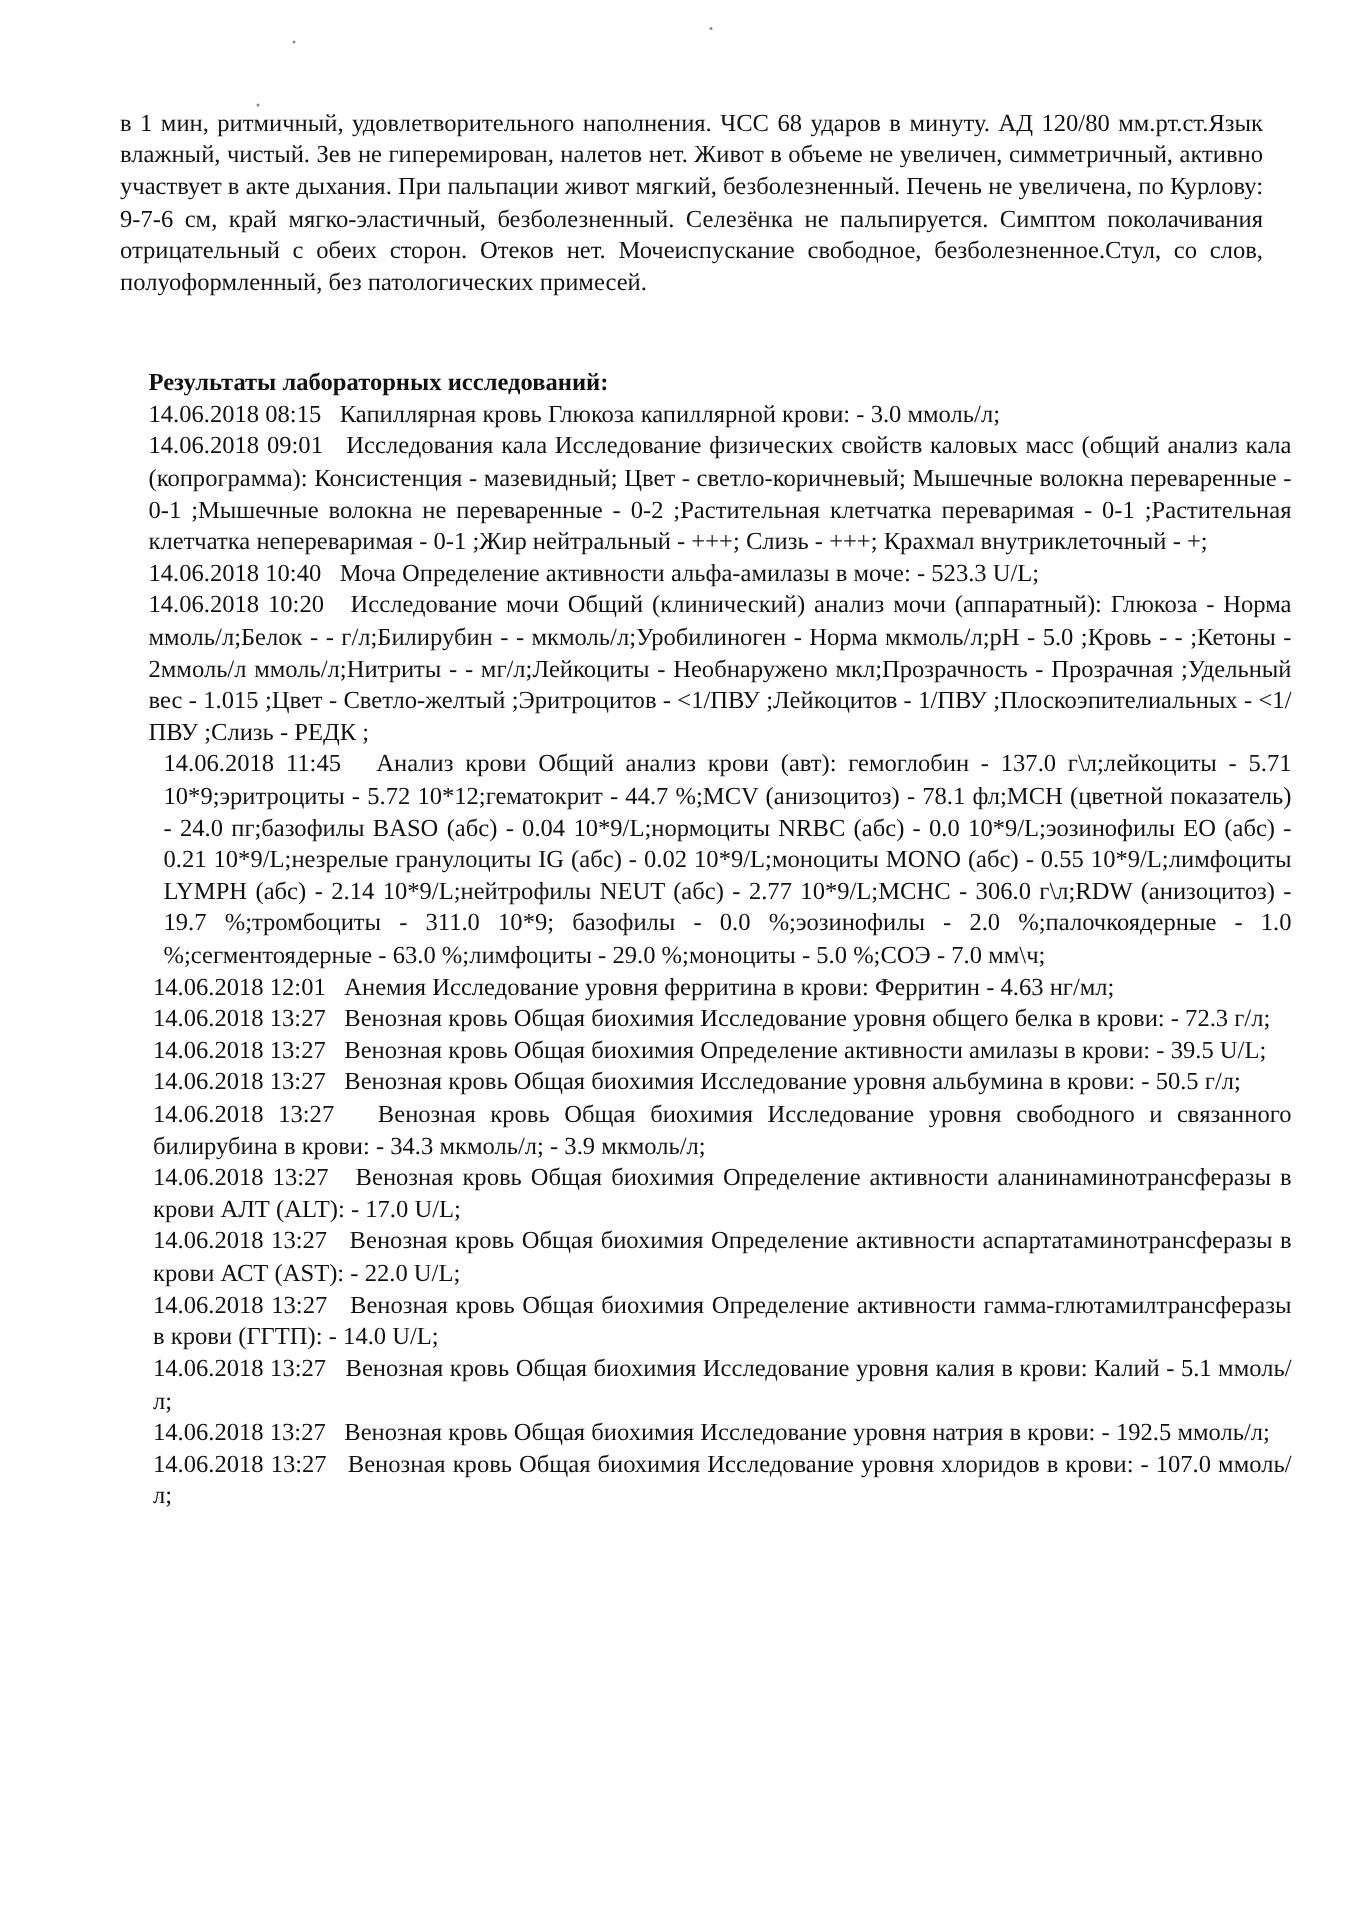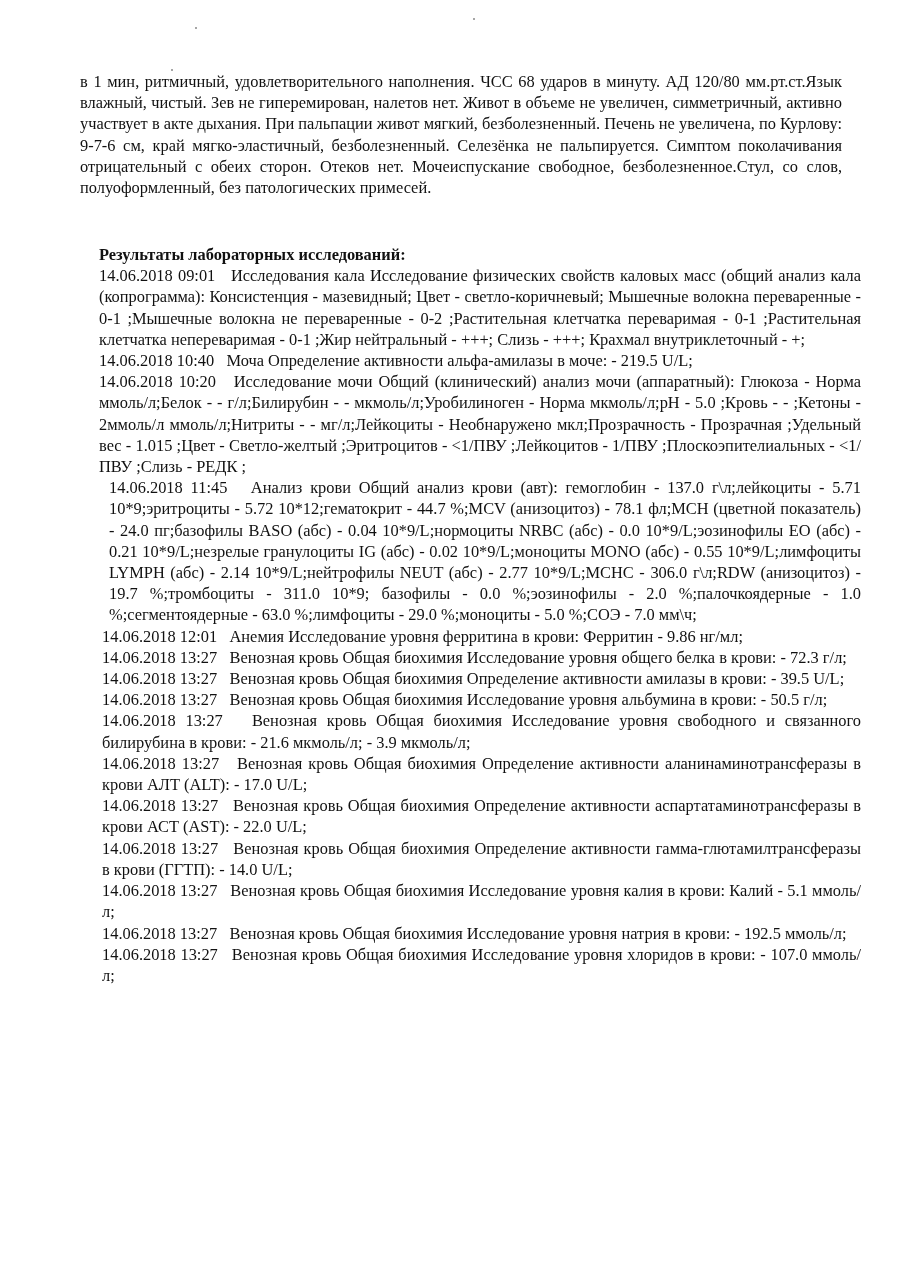--- a/index.html
+++ b/index.html
@@ -28,38 +28,39 @@
 
 <div class="page">
 
   <div class="block intro">
     <span>в 1 мин, ритмичный, удовлетворительного наполнения. ЧСС 68 ударов в минуту. АД 120/80 мм.рт.ст.Язык влажный, чистый. Зев не гиперемирован, налетов нет. Живот в объеме не увеличен, симметричный, активно участвует в акте дыхания. При пальпации живот мягкий, безболезненный. Печень не увеличена, по Курлову: 9-7-6 см, край мягко-эластичный, безболезненный. Селезёнка не пальпируется. Симптом поколачивания отрицательный с обеих сторон. Отеков нет. Мочеиспускание свободное, безболезненное.Стул, со слов, полуоформленный, без патологических примесей.</span>
   </div>
 
   <div class="block results">
     <span class="heading">Результаты лабораторных исследований:</span>
 
+    <span class="entry"><span class="dt">14.06.2018 08:15</span><span class="dt">   </span><span>Капиллярная кровь Глюкоза капиллярной крови:  - 3.0 ммоль/л;</span></span>
 
     <span class="entry"><span class="dt">14.06.2018 09:01</span><span class="dt">   </span><span>Исследования кала Исследование физических свойств каловых масс (общий анализ кала (копрограмма): Консистенция - мазевидный; Цвет - светло-коричневый; Мышечные волокна переваренные - 0-1 ;Мышечные волокна не переваренные - 0-2 ;Растительная клетчатка переваримая - 0-1 ;Растительная клетчатка непереваримая - 0-1 ;Жир нейтральный - +++; Слизь - +++; Крахмал внутриклеточный - +;</span></span>
 
-    <span class="entry"><span class="dt">14.06.2018 10:40</span><span class="dt">   </span><span>Моча Определение активности альфа-амилазы в моче:  - 219.5 U/L;</span></span>
+    <span class="entry"><span class="dt">14.06.2018 10:40</span><span class="dt">   </span><span>Моча Определение активности альфа-амилазы в моче:  - 523.3 U/L;</span></span>
 
     <span class="entry"><span class="dt">14.06.2018 10:20</span><span class="dt">   </span><span>Исследование мочи Общий (клинический) анализ мочи (аппаратный): Глюкоза - Норма ммоль/л;Белок - - г/л;Билирубин - - мкмоль/л;Уробилиноген - Норма мкмоль/л;pH - 5.0 ;Кровь - - ;Кетоны - 2ммоль/л ммоль/л;Нитриты - - мг/л;Лейкоциты - Необнаружено мкл;Прозрачность - Прозрачная ;Удельный вес - 1.015 ;Цвет - Светло-желтый ;Эритроцитов - &lt;1/ПВУ ;Лейкоцитов - 1/ПВУ ;Плоскоэпителиальных - &lt;1/ПВУ ;Слизь - РЕДК ;</span></span>
 
     <span class="entry e-indent2"><span class="dt">14.06.2018 11:45</span><span class="dt">   </span><span>Анализ крови Общий анализ крови (авт): гемоглобин - 137.0 г\л;лейкоциты - 5.71 10*9;эритроциты - 5.72 10*12;гематокрит - 44.7 %;MCV (анизоцитоз) - 78.1 фл;MCH (цветной показатель) - 24.0 пг;базофилы BASO (абс) - 0.04 10*9/L;нормоциты NRBC (абс) - 0.0 10*9/L;эозинофилы EO (абс) - 0.21 10*9/L;незрелые гранулоциты IG (абс) - 0.02 10*9/L;моноциты MONO (абс) - 0.55 10*9/L;лимфоциты LYMPH (абс) - 2.14 10*9/L;нейтрофилы NEUT (абс) - 2.77 10*9/L;MCHC - 306.0 г\л;RDW (анизоцитоз) - 19.7 %;тромбоциты - 311.0 10*9; базофилы - 0.0 %;эозинофилы - 2.0 %;палочкоядерные - 1.0 %;сегментоядерные - 63.0 %;лимфоциты - 29.0 %;моноциты - 5.0 %;СОЭ - 7.0 мм\ч;</span></span>
 
-    <span class="entry e-indent"><span class="dt">14.06.2018 12:01</span><span class="dt">   </span><span>Анемия Исследование уровня ферритина в крови: Ферритин - 9.86 нг/мл;</span></span>
+    <span class="entry e-indent"><span class="dt">14.06.2018 12:01</span><span class="dt">   </span><span>Анемия Исследование уровня ферритина в крови: Ферритин - 4.63 нг/мл;</span></span>
 
     <span class="entry e-indent"><span class="dt">14.06.2018 13:27</span><span class="dt">   </span><span>Венозная кровь Общая биохимия Исследование уровня общего белка в крови:  - 72.3 г/л;</span></span>
 
     <span class="entry e-indent"><span class="dt">14.06.2018 13:27</span><span class="dt">   </span><span>Венозная кровь Общая биохимия Определение активности амилазы в крови:  - 39.5 U/L;</span></span>
 
     <span class="entry e-indent"><span class="dt">14.06.2018 13:27</span><span class="dt">   </span><span>Венозная кровь Общая биохимия Исследование уровня альбумина в крови:  - 50.5 г/л;</span></span>
 
-    <span class="entry e-indent"><span class="dt">14.06.2018 13:27</span><span class="dt">   </span><span>Венозная кровь Общая биохимия Исследование уровня свободного и связанного билирубина в крови:  - 21.6 мкмоль/л; - 3.9 мкмоль/л;</span></span>
+    <span class="entry e-indent"><span class="dt">14.06.2018 13:27</span><span class="dt">   </span><span>Венозная кровь Общая биохимия Исследование уровня свободного и связанного билирубина в крови:  - 34.3 мкмоль/л; - 3.9 мкмоль/л;</span></span>
 
     <span class="entry e-indent"><span class="dt">14.06.2018 13:27</span><span class="dt">   </span><span>Венозная кровь Общая биохимия Определение активности аланинаминотрансферазы в крови АЛТ (ALT):  - 17.0 U/L;</span></span>
 
     <span class="entry e-indent"><span class="dt">14.06.2018 13:27</span><span class="dt">   </span><span>Венозная кровь Общая биохимия Определение активности аспартатаминотрансферазы в крови АСТ (AST):  - 22.0 U/L;</span></span>
 
     <span class="entry e-indent"><span class="dt">14.06.2018 13:27</span><span class="dt">   </span><span>Венозная кровь Общая биохимия Определение активности гамма-глютамилтрансферазы в крови (ГГТП):  - 14.0 U/L;</span></span>
 
 
     <span class="entry e-indent"><span class="dt">14.06.2018 13:27</span><span class="dt">   </span><span>Венозная кровь Общая биохимия Исследование уровня калия в крови: Калий - 5.1 ммоль/л;</span></span>
 

